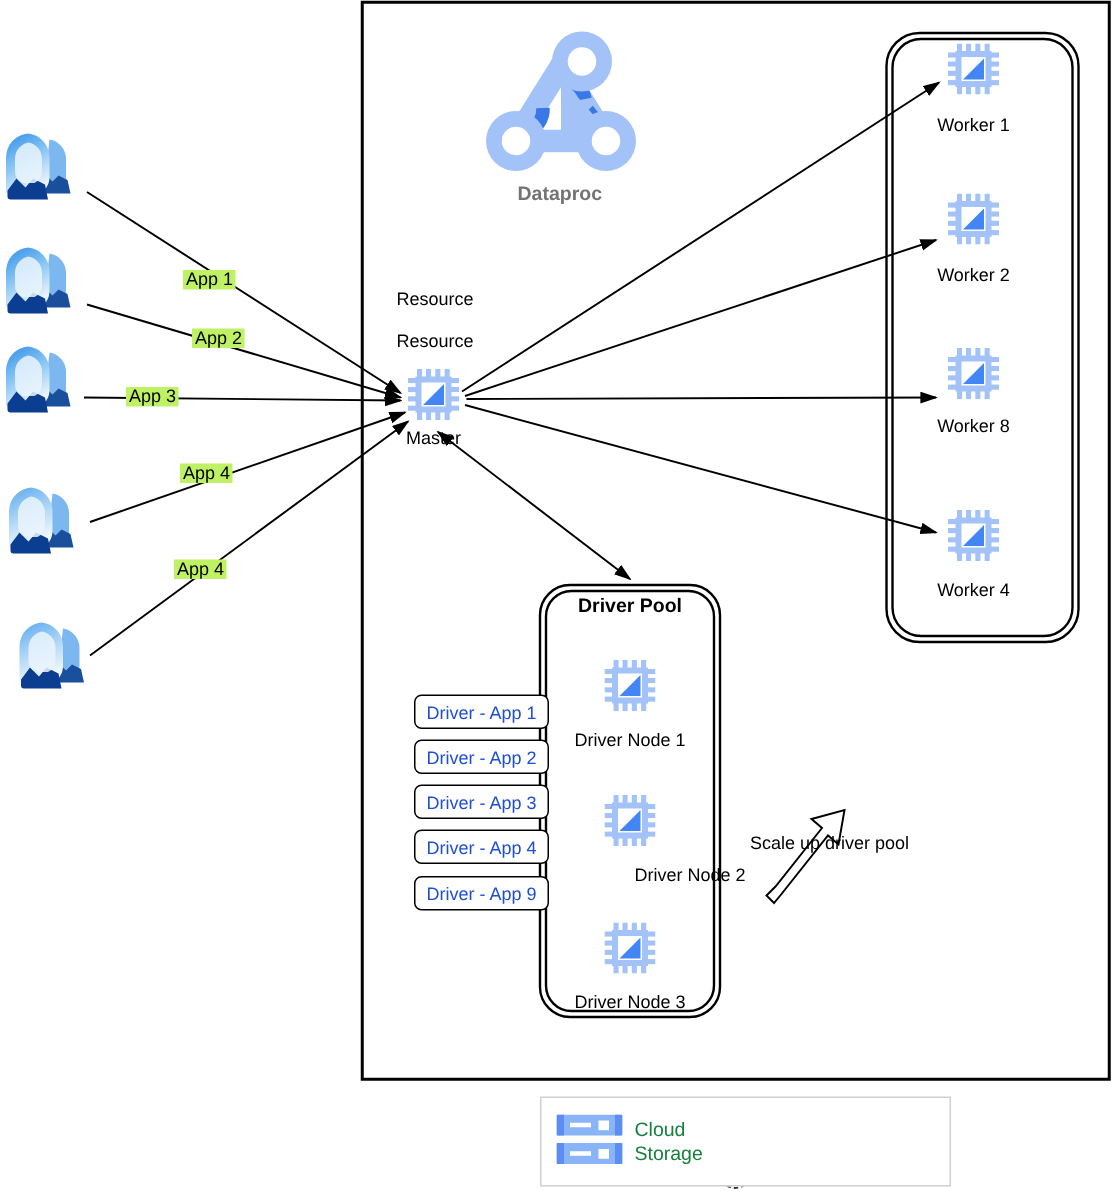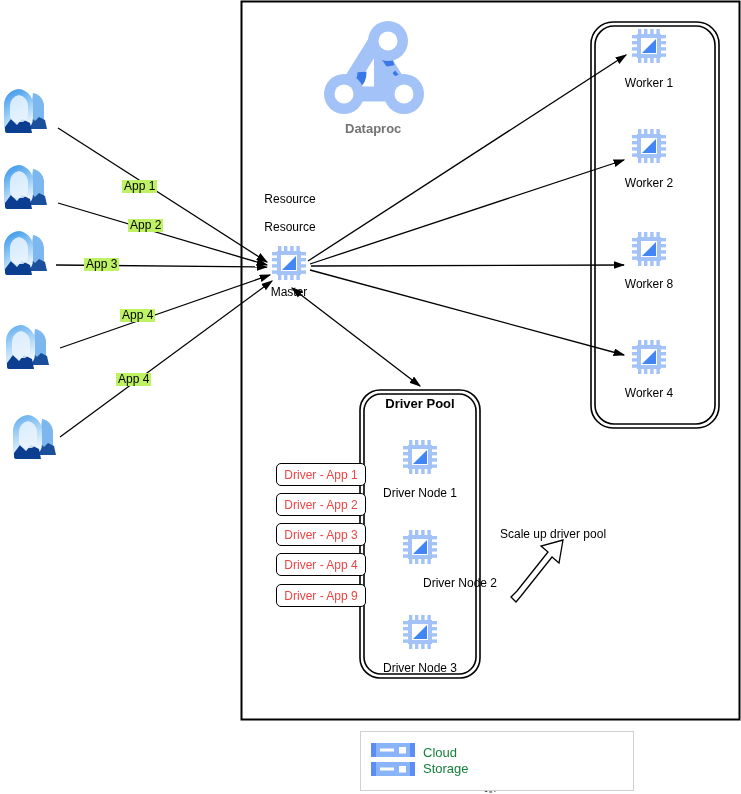--- a/index.html
+++ b/index.html
@@ -7,21 +7,21 @@
        font-family:"Liberation Sans","DejaVu Sans",sans-serif;color:#000;}
   .stage{position:absolute;left:0;top:0;width:741px;height:794px;}
   svg.layer{position:absolute;left:0;top:0;width:741px;height:794px;overflow:visible;}
   .lbl{position:absolute;font-size:12px;line-height:13px;color:#000;
        white-space:nowrap;text-align:center;}
   .lbl.bg{background:#bef264;padding:0 2px;}
   .bold{font-weight:bold;font-size:13px;}
   .chip{position:absolute;width:34px;height:34px;}
   .appbox{position:absolute;height:21px;border:1.6px solid #000;border-radius:5px;
           background:#fff;font-size:12px;display:flex;align-items:center;
-          justify-content:center;color:#ef4444;white-space:nowrap;}
+          justify-content:center;color:#1d4ed8;white-space:nowrap;}
   .usericon{position:absolute;width:46px;height:48px;}
   .csbox{position:absolute;border:1px solid #d0d0d0;background:#fff;}
   .cstext{position:absolute;font-size:13px;line-height:15px;color:#15803d;}
   .dplogo{position:absolute;}
   .dptext{position:absolute;font-size:13px;font-weight:bold;color:#737373;}
 </style>
 </head>
 <body>
 
 <div class="stage">
@@ -349,21 +349,21 @@
     <path d="M10,24 L24,24 L24,10 Z" fill="#4285f4"></path>
   </svg>
   <div class="lbl" style="left:375px;top:662px;width:90px;">Driver Node 3</div>
 
   <div class="appbox" style="left:276px;top:463px;width:88px;">Driver - App 1</div>
   <div class="appbox" style="left:276px;top:493px;width:88px;">Driver - App 2</div>
   <div class="appbox" style="left:276px;top:523px;width:88px;">Driver - App 3</div>
   <div class="appbox" style="left:276px;top:553px;width:88px;">Driver - App 4</div>
   <div class="appbox" style="left:276px;top:584px;width:88px;">Driver - App 9</div>
 
-  <div class="lbl" style="left:500px;top:528px;">Scale up driver pool</div>
+  <div class="lbl" style="left:500px;top:556px;">Scale up driver pool</div>
 
   <div class="csbox" style="left:360px;top:731px;width:272px;height:58px;"></div>
   <svg style="position:absolute;left:371px;top:743px;" width="44" height="33" viewBox="0 0 44 33">
     <rect x="0" y="0" width="44" height="14" rx="1.5" fill="#8ab4f8"></rect>
     <rect x="0" y="0" width="5" height="14" fill="#5b8df5"></rect>
     <rect x="39" y="0" width="5" height="14" fill="#5b8df5"></rect>
     <rect x="9" y="5.5" width="14" height="3" fill="#ffffff"></rect>
     <rect x="28" y="4" width="7" height="6.5" fill="#ffffff"></rect>
     <rect x="0" y="19" width="44" height="14" rx="1.5" fill="#8ab4f8"></rect>
     <rect x="0" y="19" width="5" height="14" fill="#5b8df5"></rect>

